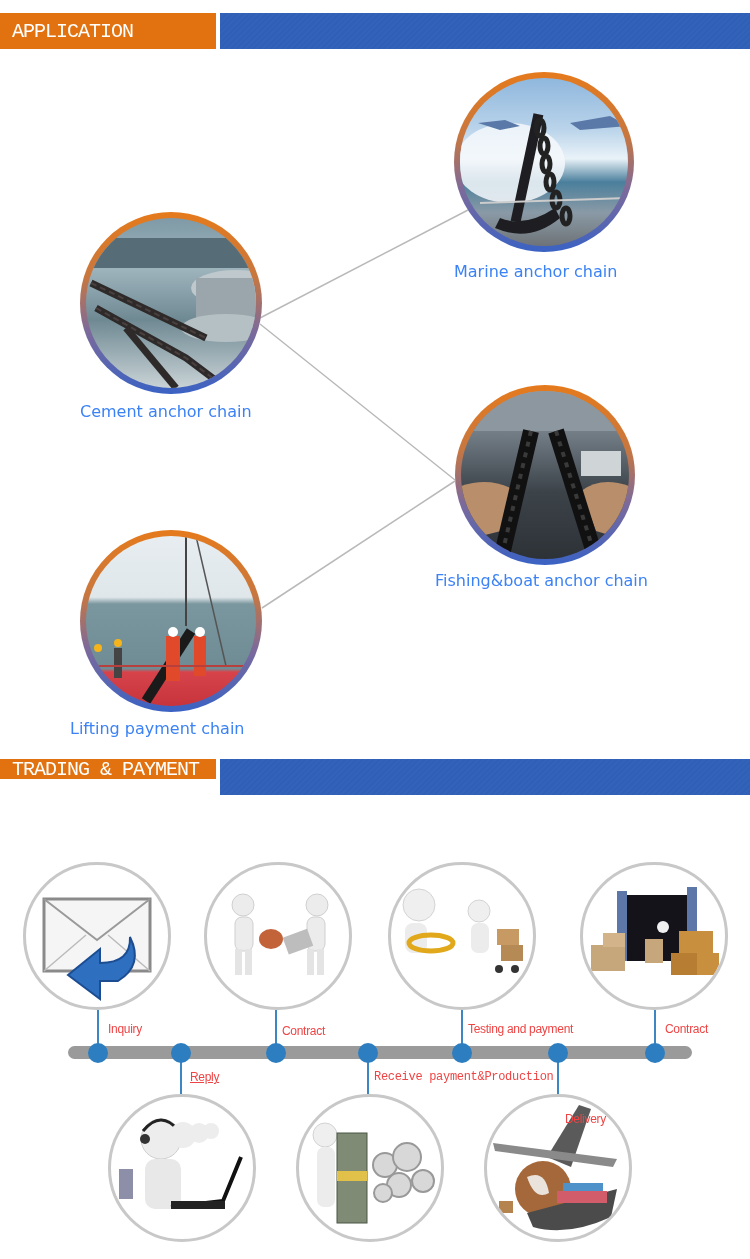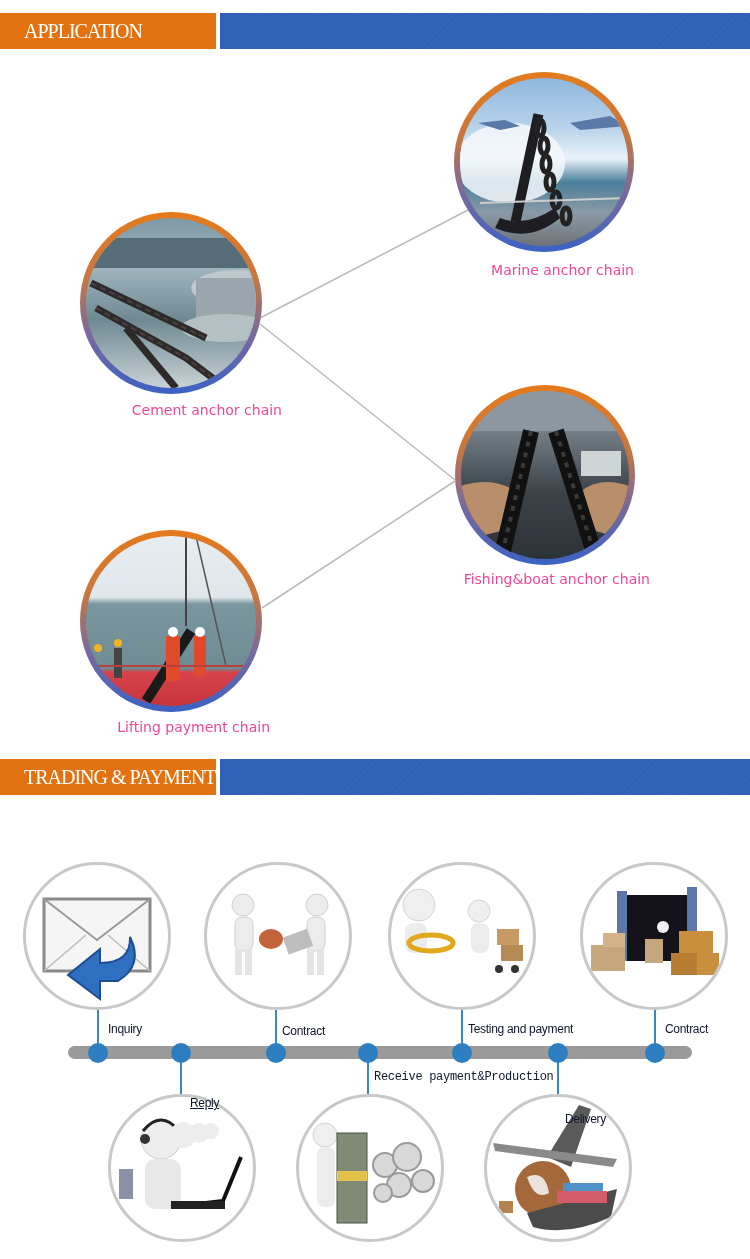--- a/index.html
+++ b/index.html
@@ -1,26 +1,26 @@
 <!DOCTYPE html>
 <html><head>
 <meta charset="utf-8">
 <style>
   * { box-sizing: border-box; margin: 0; padding: 0; }
   body { width: 750px; height: 1259px; background: #ffffff; position: relative; overflow: hidden; font-family: "DejaVu Sans", sans-serif; }
   .abs { position: absolute; }
-  .hdr-orange { background: #e2720f; color: #fff; font-family: Liberation Serif, serif; font-size: 20px; letter-spacing: -1px; padding-left: 24px; display: flex; align-items: center; }
+  .hdr-orange { background: #e2720f; color: #fff; font-family: Liberation Mono, monospace; font-size: 20px; letter-spacing: -1px; padding-left: 12px; display: flex; align-items: center; }
   .hdr-blue { background: repeating-linear-gradient(135deg, #2f5fb6 0 2px, #3363b9 2px 4px); }
   .app-circle { border-radius: 50%; padding: 6px; background: linear-gradient(180deg, #e57a1c 0%, #c9773e 35%, #7d6a9a 65%, #3a62c4 100%); }
   .app-circle .inner { width: 100%; height: 100%; border-radius: 50%; overflow: hidden; position: relative; }
-  .app-label { font-size: 14px; color: #ec4899; text-align: right; white-space: nowrap; }
+  .app-label { font-size: 16px; color: #3b82f6; text-align: left; white-space: nowrap; }
   .trade-circle { border-radius: 50%; border: 3px solid #c8c8c8; background: #fff; overflow: hidden; }
   .stem { width: 2px; background: #3c86c4; }
   .dot { width: 20px; height: 20px; border-radius: 50%; background: #2d7ec0; }
-  .tl-label { font-family: "Liberation Sans", sans-serif; font-size: 12px; color: #0f172a; white-space: nowrap; letter-spacing: -0.3px; }
+  .tl-label { font-family: "Liberation Sans", sans-serif; font-size: 12px; color: #ef4444; white-space: nowrap; letter-spacing: -0.3px; }
 </style>
 </head>
 <body>
 
 <div class="abs hdr-orange" style="left:0;top:13px;width:216px;height:36px;">
   <span>APPLICATION</span>
 </div>
 <div class="abs hdr-blue" style="left:220px;top:13px;width:530px;height:36px;"></div>
 
 <svg class="abs" style="left:0;top:0;" width="750" height="760">
@@ -100,21 +100,21 @@
         <circle cx="114" cy="96" r="5" fill="#fff"></circle>
       <rect x="28" y="112" width="8" height="30" fill="#444"></rect>
         <circle cx="32" cy="107" r="4" fill="#f5b41c"></circle>
       <circle cx="12" cy="112" r="4" fill="#f5b41c"></circle>
       <line x1="0" y1="130" x2="170" y2="130" stroke="#b8403c" stroke-width="2"></line>
     </svg>
   </div>
 </div>
 <div class="abs app-label" style="left:70px;top:719px;width:200px;">Lifting  payment chain</div>
 
-<div class="abs hdr-orange" style="left:0;top:759px;width:216px;height:36px;">
+<div class="abs hdr-orange" style="left:0;top:759px;width:216px;height:20px;">
   <span>TRADING &amp; PAYMENT</span>
 </div>
 <div class="abs hdr-blue" style="left:220px;top:759px;width:530px;height:36px;"></div>
 
 <div class="abs" style="left:68px;top:1046px;width:624px;height:13px;border-radius:7px;background:#9a9a9a;"></div>
 
 <div class="abs trade-circle" style="left:23px;top:862px;width:148px;height:148px;">
   <svg width="142" height="142" viewBox="0 0 142 142">
     <rect x="18" y="34" width="106" height="72" fill="#f5f5f5" stroke="#8a8a8a" stroke-width="3"></rect>
     <path d="M18 34 L71 75 L124 34" fill="none" stroke="#9a9a9a" stroke-width="2"></path>
@@ -216,18 +216,18 @@
 
 <div class="abs dot" style="left:88px;top:1043px;"></div>
 <div class="abs dot" style="left:171px;top:1043px;"></div>
 <div class="abs dot" style="left:266px;top:1043px;"></div>
 <div class="abs dot" style="left:358px;top:1043px;"></div>
 <div class="abs dot" style="left:452px;top:1043px;"></div>
 <div class="abs dot" style="left:548px;top:1043px;"></div>
 <div class="abs dot" style="left:645px;top:1043px;"></div>
 
 <div class="abs tl-label" style="left:108px;top:1022px;">Inquiry</div>
-<div class="abs tl-label" style="left:190px;top:1096px;text-decoration:underline;">Reply</div>
+<div class="abs tl-label" style="left:190px;top:1070px;text-decoration:underline;">Reply</div>
 <div class="abs tl-label" style="left:282px;top:1024px;">Contract</div>
 <div class="abs tl-label" style="left:374px;top:1070px;font-family:Liberation Mono, monospace;">Receive payment&amp;Production</div>
 <div class="abs tl-label" style="left:468px;top:1022px;">Testing and payment</div>
 <div class="abs tl-label" style="left:565px;top:1112px;">Delivery</div>
 <div class="abs tl-label" style="left:665px;top:1022px;">Contract</div>
 
 </body></html>

